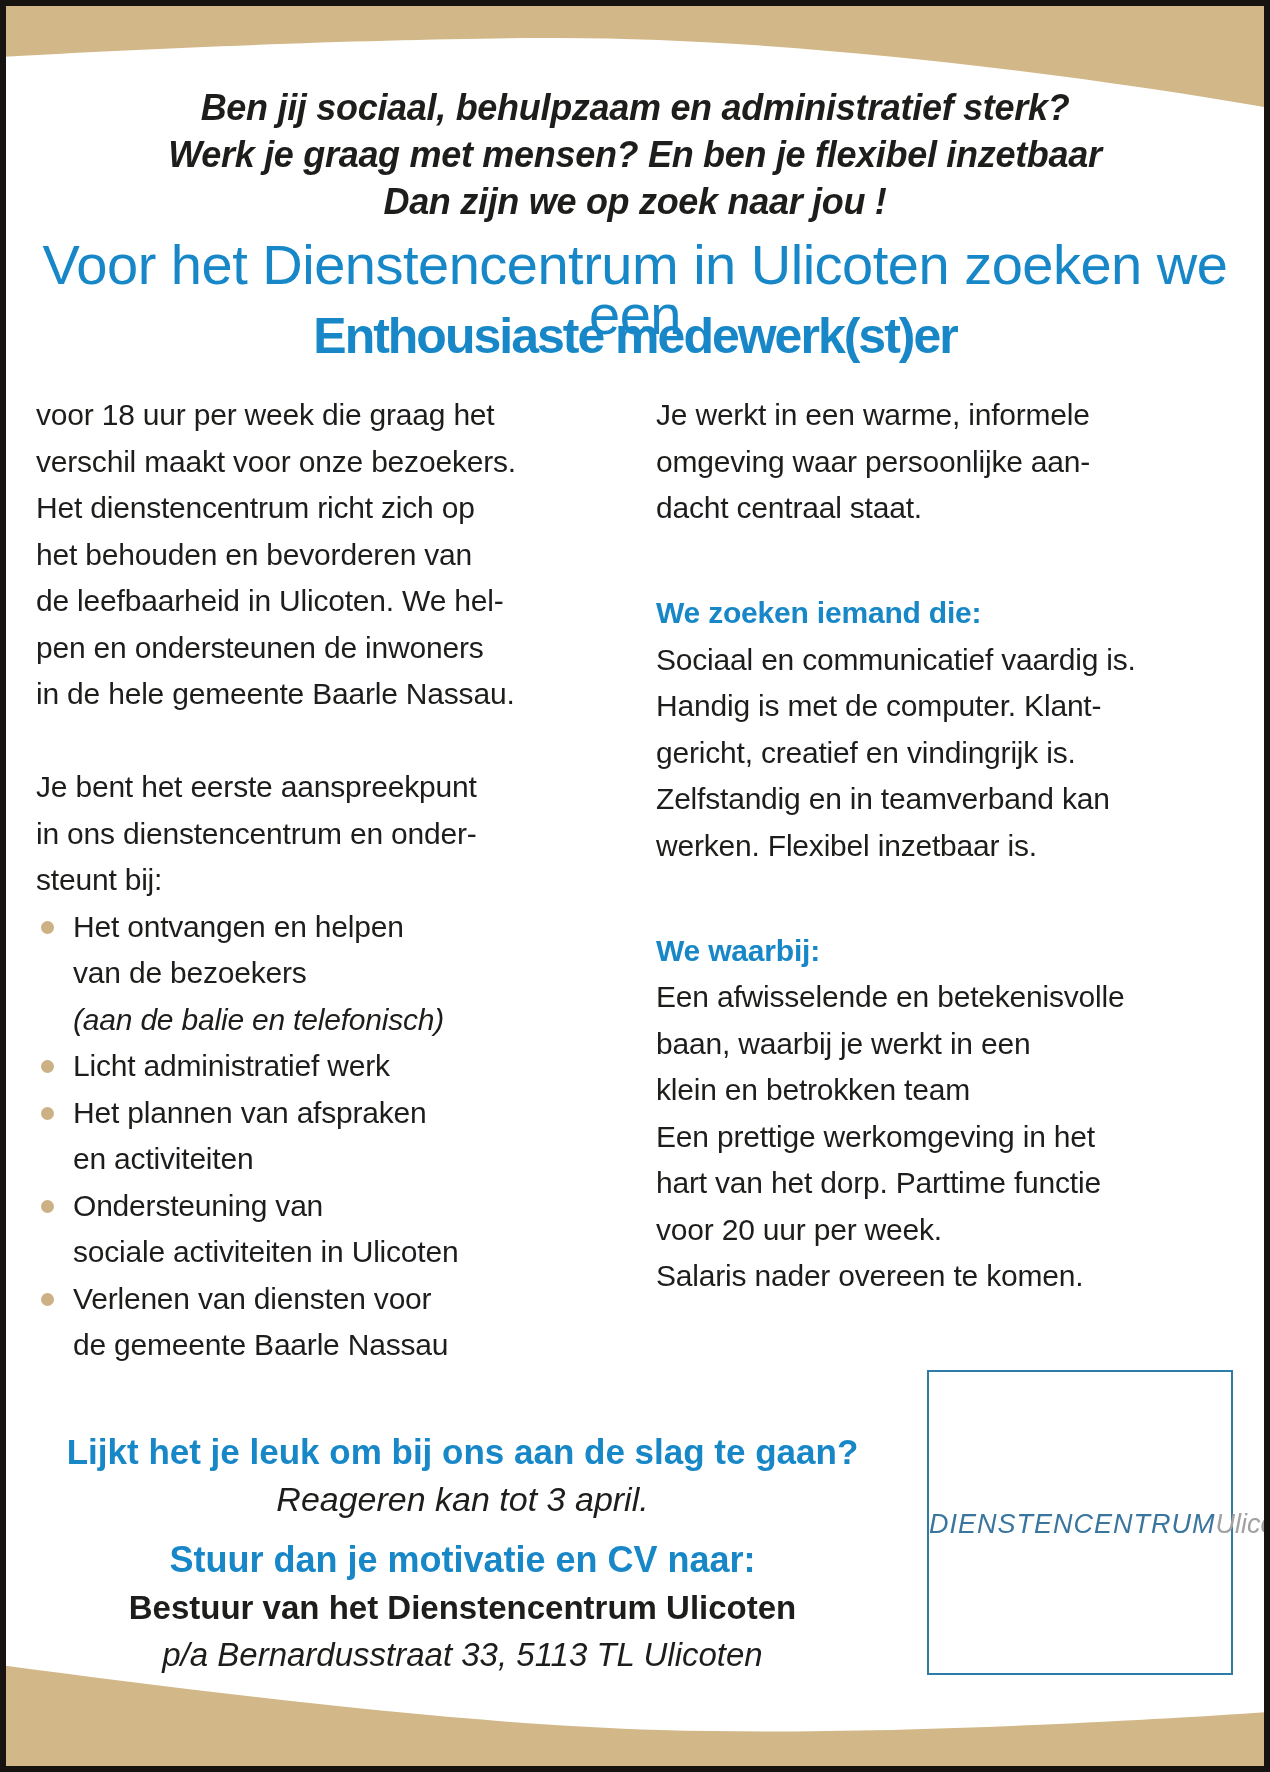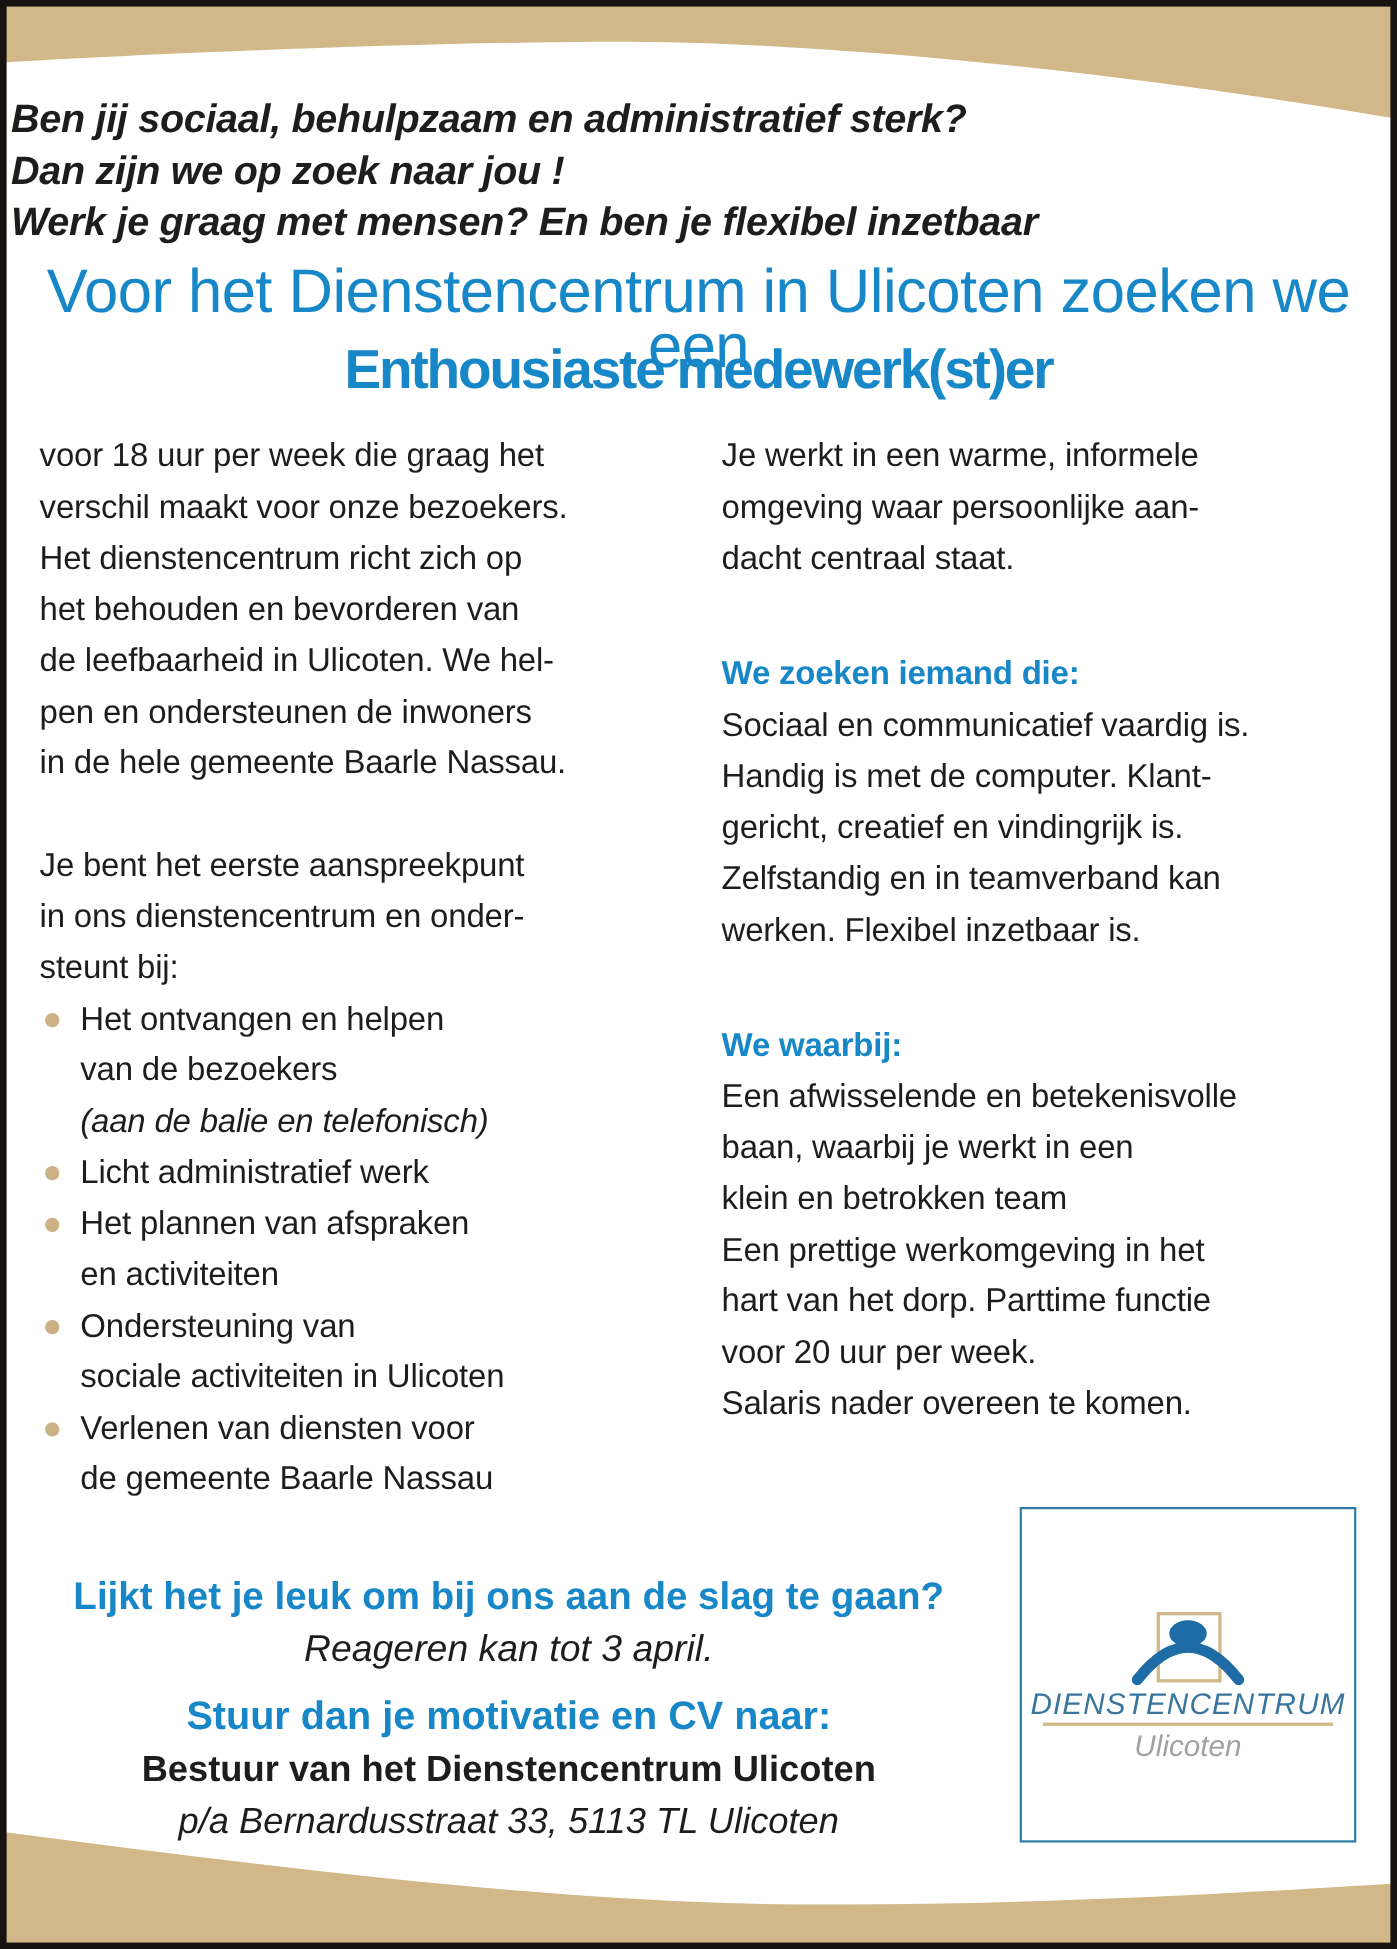--- a/index.html
+++ b/index.html
@@ -11,21 +11,21 @@
   }
   .frame {
     position:absolute; inset:0; border:6px solid var(--border_black,#171310);
     z-index:10; pointer-events:none; box-sizing:border-box;
   }
   .swoosh { position:absolute; left:0; z-index:1; display:block; }
   .swoosh-top { top:0; }
   .swoosh-bottom { bottom:0; }
 
   .intro {
-    position:absolute; top:84px; left:10px; width:1250px; text-align:left;
+    position:absolute; top:84px; left:10px; width:1250px; text-align:center;
     font-weight:bold; font-style:italic; font-size:36px; line-height:47px;
     letter-spacing:-0.3px; z-index:2;
   }
   .subtitle {
     position:absolute; top:240px; left:10px; width:1250px; text-align:center;
     font-weight:normal; font-size:56px; line-height:50px; letter-spacing:-0.5px;
     color:var(--accent_blue,#1787c7); z-index:2;
   }
   .main-title {
     position:absolute; top:290px; left:10px; width:1250px; margin:0; text-align:center;
@@ -54,21 +54,21 @@
                   color:var(--accent_blue,#1787c7); }
   .cta-deadline { font-size:34px; font-style:italic; line-height:47px; }
   .cta-send { font-size:36px; font-weight:bold; line-height:48px; margin-top:13px;
               color:var(--accent_blue,#1787c7); }
   .cta-org { font-size:33px; line-height:47px;font-weight:bold; }
   .cta-address { font-size:33px; font-style:italic; line-height:47px; }
 
   .logo-box {
     position:absolute; left:927px; top:1370px; width:306px; height:305px;
     border:2px solid var(--logo_border,#2d7ca8); background:#fff;
-    box-sizing:border-box; display:flex; flex-direction:column; align-items:center;
+    box-sizing:border-box; display:flex; flex-direction:row; align-items:center;
     z-index:3;
   }
   .logo-icon { margin-top:92px; }
   .logo-name { margin-top:2px; font-size:27px; font-style:italic; line-height:30px;
                letter-spacing:1px; color:var(--logo_blue,#39759d); white-space:nowrap; }
   .logo-rule { width:264px; height:3px; background:var(--frame_tan,#d2b888); margin-top:2px; }
   .logo-place { margin-top:3px; font-size:27px; font-style:italic;
                 color:var(--logo_gray,#a2a2a2); }
 </style>
 </head>
@@ -79,22 +79,22 @@
   <svg class="swoosh swoosh-top" width="1270" height="130" viewBox="0 0 1270 130" aria-hidden="true">
     <path d="M0 0 H1270 V108 C1050 70 760 36 540 38 C380 39 150 48 0 57 Z" fill="#d2b888"></path>
   </svg>
 
   <svg class="swoosh swoosh-bottom" width="1270" height="120" viewBox="0 0 1270 120" aria-hidden="true">
     <path d="M0 13 C220 42 460 72 660 78 C860 84 1120 70 1270 60 V120 H0 Z" fill="#d2b888"></path>
   </svg>
 
   <div class="intro">
     <div>Ben jij sociaal, behulpzaam en administratief sterk?</div>
+    <div>Werk je graag met mensen? En ben je flexibel inzetbaar</div>
     <div>Dan zijn we op zoek naar jou !</div>
-    <div>Werk je graag met mensen? En ben je flexibel inzetbaar</div>
   </div>
 
   <div class="subtitle">Voor het Dienstencentrum in Ulicoten zoeken we een</div>
   <h1 class="main-title">Enthousiaste medewerk(st)er</h1>
 
   <div class="col col-left">
       <div class="ln">
       
       <span class="txt">voor 18 uur per week die graag het</span>
     </div>

